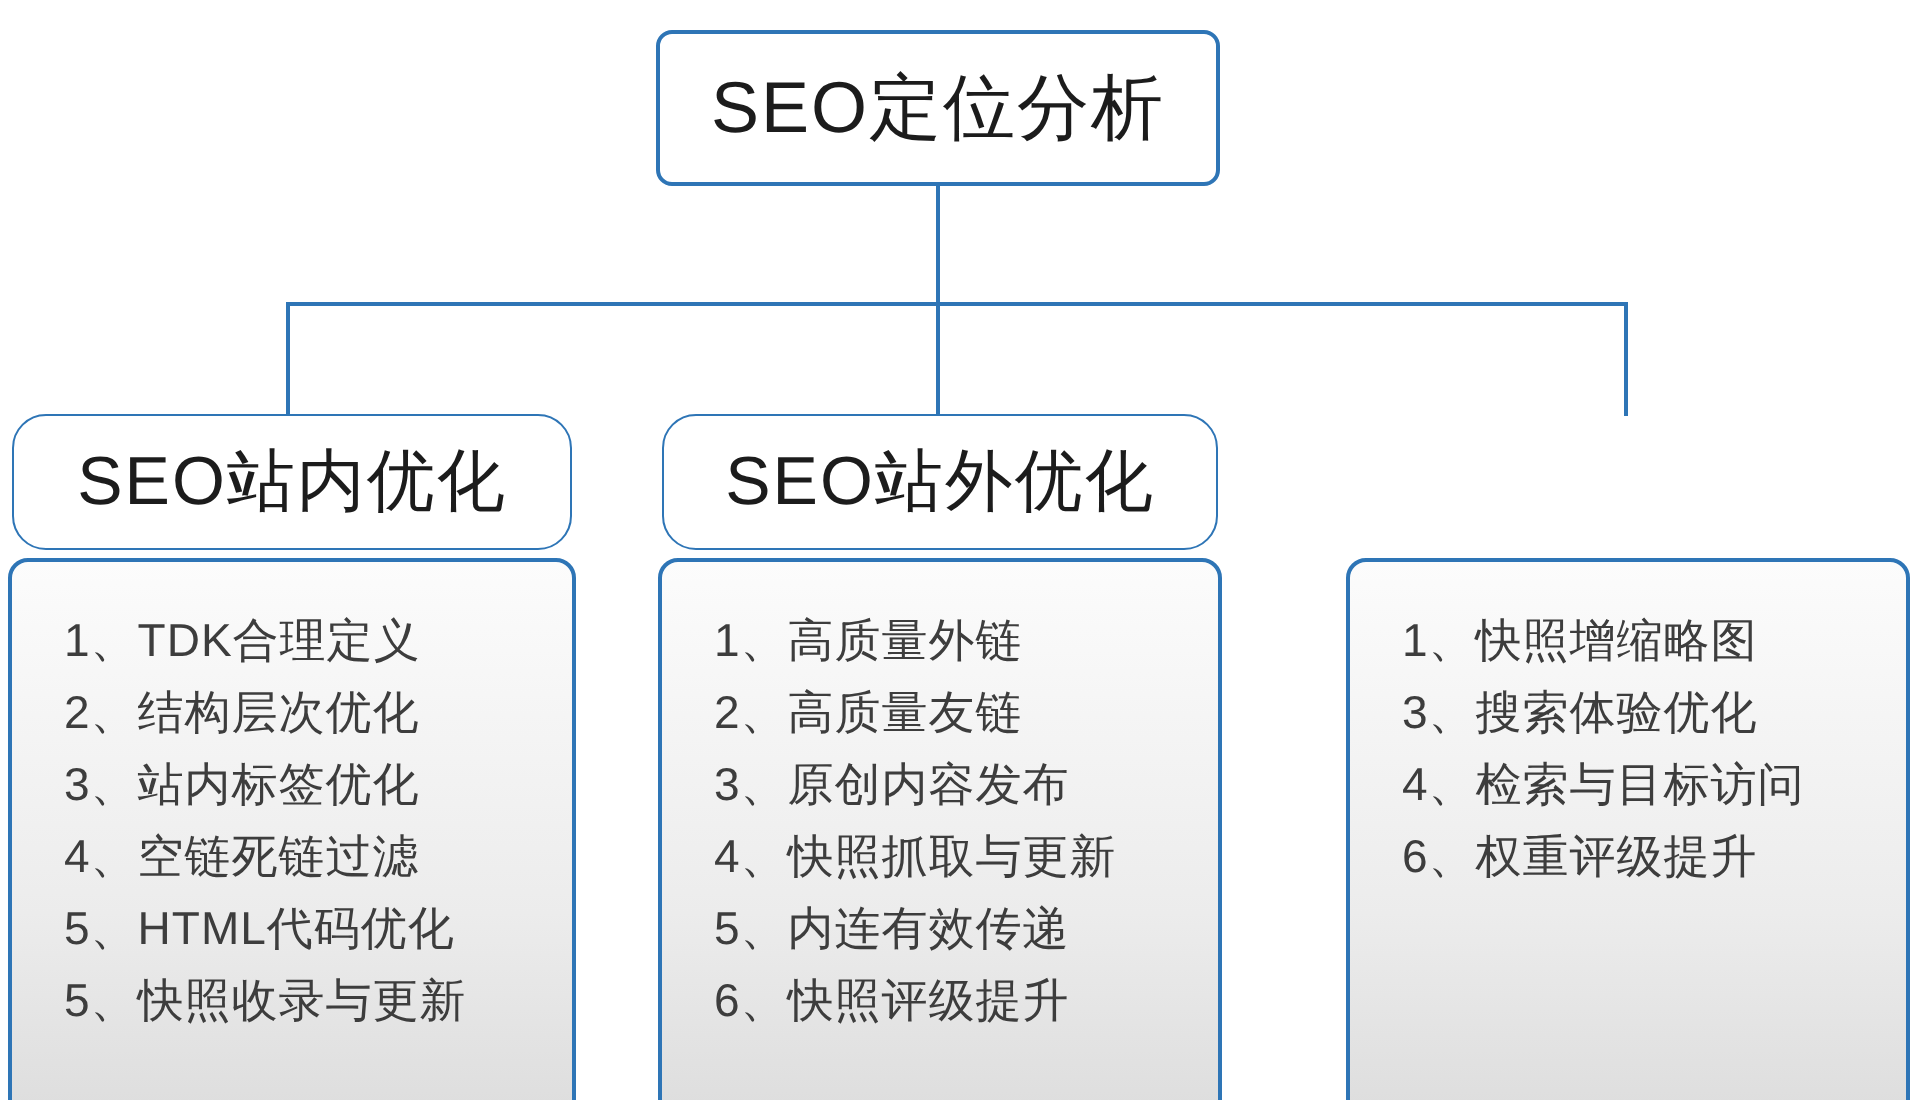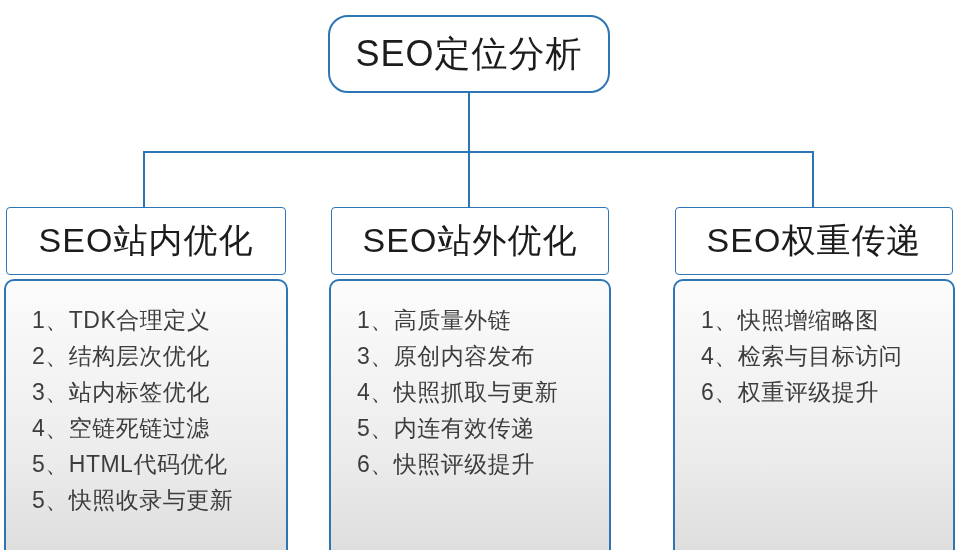--- a/index.html
+++ b/index.html
@@ -7,26 +7,26 @@
     --txt:#3d3d3d;
   }
   html,body{margin:0;padding:0;background:#ffffff;}
   body{
     width:960px;height:550px;position:relative;overflow:hidden;
     font-family:"Liberation Sans","DejaVu Sans",sans-serif;
   }
   .stage{position:absolute;inset:0;}
   .node{
     position:absolute;background:#ffffff;
-    border:2px solid var(--blue);border-radius:20px;
+    border:2px solid var(--blue);border-radius:8px;
     display:flex;align-items:center;justify-content:center;
     color:#1c1c1c;box-sizing:border-box;
   }
   .root-node{left:328px;top:15px;width:282px;height:78px;font-size:36px;letter-spacing:1px;}
-  .head-node{top:207px;height:68px;font-size:34px;letter-spacing:1px;border-width:1.5px;border-radius:4px;}
+  .head-node{top:207px;height:68px;font-size:34px;letter-spacing:1px;border-width:1.5px;border-radius:17px;}
   .head-1{left:6px;width:280px;}
   .head-2{left:331px;width:278px;align-items:center;}
   .head-3{left:675px;width:278px;}
   .panel{
     position:absolute;top:279px;height:323px;box-sizing:border-box;
     border:2px solid var(--blue);border-radius:10px;
     background:linear-gradient(180deg,#fcfcfc 0%,#ececec 55%,#d7d7d7 100%);
     padding:21px 8px 0 26px;
   }
   .panel-1{left:4px;width:284px;}
@@ -70,28 +70,27 @@
     <div class="item">4、空链死链过滤</div>
     <div class="item">5、HTML代码优化</div>
     <div class="item">5、快照收录与更新</div>
   </div>
 
   <div class="node head-node head-2">
     <span>SEO站外优化</span>
   </div>
   <div class="panel panel-2">
     <div class="item">1、高质量外链</div>
+    <div class="item">2、高质量友链</div>
     <div class="item">3、原创内容发布</div>
     <div class="item">4、快照抓取与更新</div>
     <div class="item">5、内连有效传递</div>
     <div class="item">6、快照评级提升</div>
   </div>
 
-  <div class="node head-node head-3">
-    <span>SEO权重传递</span>
-  </div>
   <div class="panel panel-3">
     <div class="item">1、快照增缩略图</div>
+    <div class="item">3、搜索体验优化</div>
     <div class="item">4、检索与目标访问</div>
     <div class="item">6、权重评级提升</div>
   </div>
 
 </div>
 
 </body></html>

